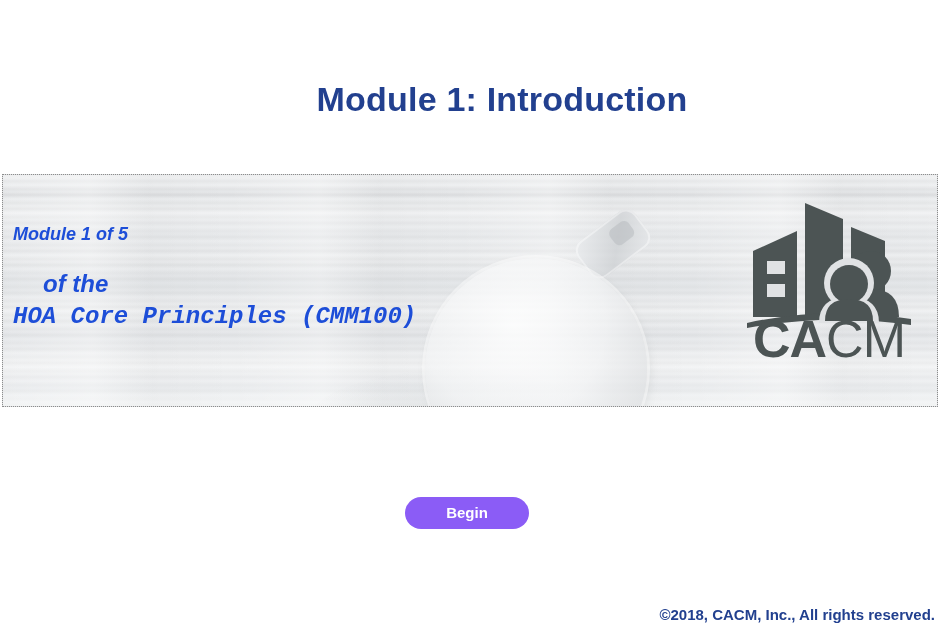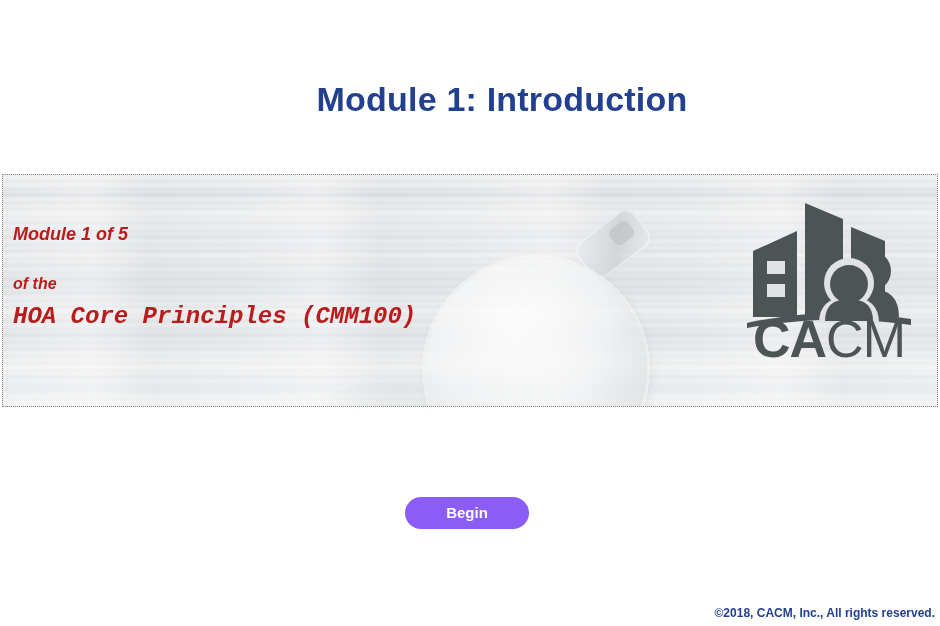--- a/index.html
+++ b/index.html
@@ -145,25 +145,25 @@
   
   .hero-text {
     position: absolute;
     left: 10px;
     top: 48px;
     z-index: 5;
   }
   .hero-line {
     font-style: italic;
     font-weight: bold;
-    color: #b91c1c;
+    color: #1d4ed8;
     white-space: nowrap;
   }
   .hero-line-1 { font-size: 18px; line-height: 22px; }
-  .hero-line-2 { font-size: 16px; line-height: 22px; margin-top: 28px; }
+  .hero-line-2 { font-size: 24px; line-height: 22px; margin-top: 28px; margin-left: 30px; }
   .hero-line-3 { font-size: 24px; line-height: 28px; margin-top: 8px; font-family: Liberation Mono, monospace; }
 
   
   .cacm-logo {
     position: absolute;
     right: 18px;
     top: 22px;
     width: 180px;
     height: 185px;
     z-index: 5;
@@ -202,21 +202,21 @@
     text-align: center;
     padding: 0;
     cursor: pointer;
   }
 
   
   .copyright {
     position: absolute;
     right: 5px;
     top: 606px;
-    font-size: 12px;
+    font-size: 15px;
     font-weight: bold;
     color: #22408f;
     white-space: nowrap;
   }
 </style>
 </head>
 <body>
 
 <div class="page-title">Module 1: Introduction</div>
 

